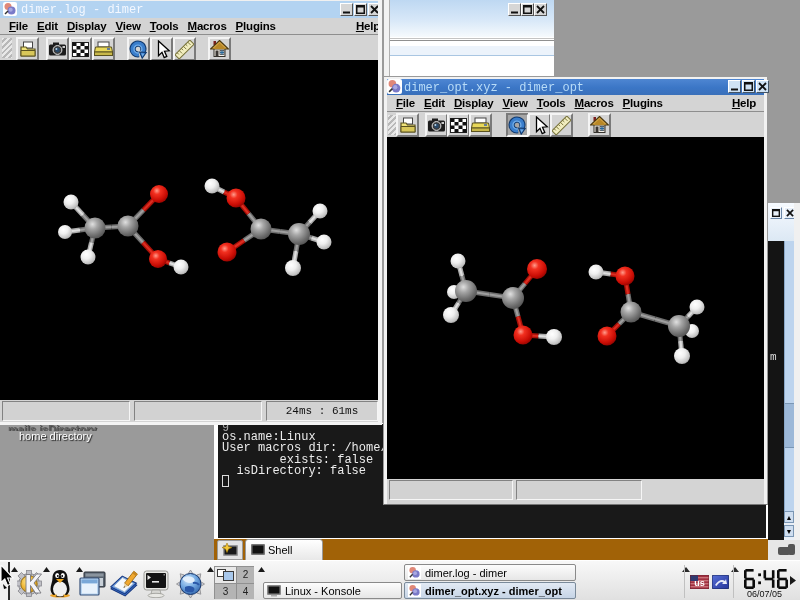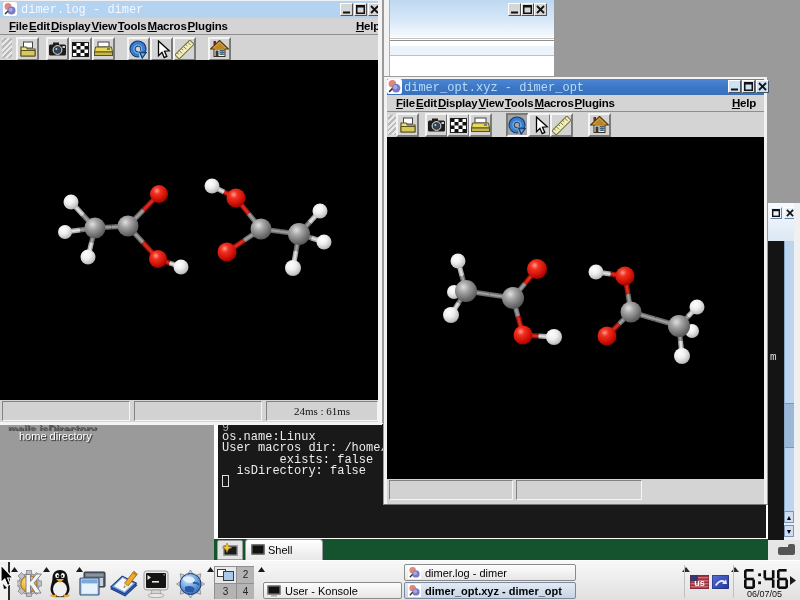--- a/index.html
+++ b/index.html
@@ -1,24 +1,24 @@
 <!DOCTYPE html>
 <html><head><meta charset="utf-8">
 <style>
 *{margin:0;padding:0;box-sizing:border-box}
 html,body{width:800px;height:600px;overflow:hidden;background:#9a9a9a;font-family:"Liberation Sans",sans-serif}
 .abs{position:absolute}
 
 .jwin{position:absolute;background:#d4d4d4}
 .menu{position:absolute;left:0;right:0;background:#d4d4d4;display:flex;align-items:center;font-weight:bold;font-size:11.5px;color:#000}
-.menu span{margin-left:1px;letter-spacing:-0.2px}
+.menu span{margin-left:9px;letter-spacing:-0.2px}
 .menu u{text-decoration:underline}
 .toolbtn{position:absolute;width:23px;height:24px;background:#d4d4d4;border-top:2px solid #f4f4f4;border-left:2px solid #f4f4f4;border-right:2px solid #7a7a7a;border-bottom:2px solid #7a7a7a;display:flex;align-items:center;justify-content:center}
 .toolbtn.pressed{background:#a6a6a6;border-top:2px solid #7a7a7a;border-left:2px solid #7a7a7a;border-right:2px solid #f4f4f4;border-bottom:2px solid #f4f4f4}
-.statuscell{position:absolute;height:20px;background:#d2d2d2;border-top:1px solid #828282;border-left:1px solid #828282;border-right:1px solid #f6f6f6;border-bottom:1px solid #f6f6f6;font-family:Liberation Serif, serif;font-size:11px;color:#111;display:flex;align-items:center;justify-content:center}
+.statuscell{position:absolute;height:20px;background:#d2d2d2;border-top:1px solid #828282;border-left:1px solid #828282;border-right:1px solid #f6f6f6;border-bottom:1px solid #f6f6f6;font-family:Liberation Mono, monospace;font-size:11px;color:#111;display:flex;align-items:center;justify-content:center}
 .wbtn{position:absolute;width:13px;height:13px;background:#d6d6d6;border-top:1px solid #fff;border-left:1px solid #fff;border-right:1px solid #555;border-bottom:1px solid #555;display:flex;align-items:center;justify-content:center}
 .handle{position:absolute;width:10px;height:20px;background:repeating-linear-gradient(135deg,#e8e8e8 0px,#e8e8e8 2px,#b8b8b8 2px,#b8b8b8 4px)}
 .mono{font-family:"Liberation Mono",monospace}
 </style></head>
 <body>
 
 <div class="abs" style="left:8px;top:423px;width:110px;height:8px;overflow:hidden;color:#616161;font-size:11px;font-weight:bold;text-shadow:1px 1px 0 #464646">mails isDirectory</div>
 <div class="abs" style="left:19px;top:430px;color:#fff;font-size:11px;text-shadow:1px 1px 1px #1a1a1a">home directory</div>
 
 <div class="abs" id="gamess" style="left:384px;top:0;width:170px;height:78px;background:#fff">
@@ -53,21 +53,21 @@
 <div class="abs" style="left:214px;top:423px;width:554px;height:137px;background:#fff">
  <div class="abs" style="left:4px;top:1px;width:548px;height:114px;background:#191919;overflow:hidden">
   <div class="mono abs" style="left:4px;top:-4px;color:#ececec;font-size:12px;line-height:11.5px;white-space:pre"><span style="color:#a8a8a8">g                             =</span>
 os.name:Linux
 User macros dir: /home/
         exists: false
   isDirectory: false
 </div>
   <div class="abs" style="left:4px;top:51px;width:7px;height:12px;border:1px solid #dcdcdc"></div>
  </div>
- <div class="abs" style="left:0;top:115px;width:554px;height:22px;background:#14532d;border-top:1px solid #fff">
+ <div class="abs" style="left:0;top:115px;width:554px;height:22px;background:#a16207;border-top:1px solid #fff">
   <div class="abs" style="left:3px;top:1px;width:26px;height:20px;background:#e4e4e4;border:1px solid #9a9a9a;border-radius:2px 2px 0 0">
    <svg width="24" height="18" viewBox="0 0 24 18">
           <rect x="5" y="4" width="15" height="11" rx="1" fill="#999"></rect>
           <rect x="6.5" y="5.5" width="12" height="8" fill="#1a1a1a"></rect>
           <path d="M9 2 L10.5 5.5 L14 6.5 L10.5 8 L9 11.5 L7.5 8 L4 6.5 L7.5 5.5 Z" fill="#f4c838" stroke="#a07808" stroke-width="0.6"></path>
         </svg>
   </div>
   <div class="abs" style="left:31px;top:0px;width:78px;height:22px;background:linear-gradient(to bottom,#ffffff,#e8e8e8);border:1px solid #9a9a9a;border-radius:3px 3px 0 0;display:flex;align-items:center;font-size:11px;color:#000">
    <svg width="14" height="12" viewBox="0 0 14 12" style="margin:0 3px 0 5px">
           <rect x="0" y="0" width="14" height="11" rx="1" fill="#777"></rect>
@@ -699,21 +699,21 @@
         <line x1="2" y1="12" x2="5" y2="9" stroke="#333" stroke-width="1.5"></line>
       </svg>
       <span style="white-space:nowrap">dimer.log - dimer</span>
     </div>
     <div class="abs" style="left:263px;top:21px;width:139px;height:17px;background:linear-gradient(to bottom,#fdfdfd,#e6e6e6);border:1px solid #8a8a8a;border-radius:2px;display:flex;align-items:center;font-size:11px;font-weight:normal;color:#000;overflow:hidden">
       <svg width="14" height="12" viewBox="0 0 14 12" style="margin:0 4px 0 3px;flex:none">
         <rect x="0" y="0" width="14" height="10" rx="1" fill="#888"></rect>
         <rect x="1.5" y="1.5" width="11" height="7" fill="#111"></rect>
         <rect x="4" y="10" width="6" height="1.5" fill="#aaa"></rect>
       </svg>
-      <span style="white-space:nowrap">User - Konsole</span>
+      <span style="white-space:nowrap">Linux - Konsole</span>
     </div>
     <div class="abs" style="left:404px;top:21px;width:172px;height:17px;background:linear-gradient(to bottom,#e2eaf4,#c6d4e6);border:1px solid #7a8a9a;border-radius:2px;display:flex;align-items:center;font-size:11px;font-weight:bold;color:#000;overflow:hidden">
       <svg width="13" height="13" viewBox="0 0 14 14" style="margin:0 4px 0 3px;flex:none">
         <rect x="0" y="0" width="14" height="14" fill="#fff"></rect>
         <circle cx="5" cy="4.5" r="3.5" fill="#e08878"></circle>
         <circle cx="8.5" cy="8.5" r="4" fill="#7a7ac8"></circle>
         <circle cx="7.7" cy="7.7" r="2" fill="#a8a8e0"></circle>
         <line x1="2" y1="12" x2="5" y2="9" stroke="#333" stroke-width="1.5"></line>
       </svg>
       <span style="white-space:nowrap">dimer_opt.xyz - dimer_opt</span>

